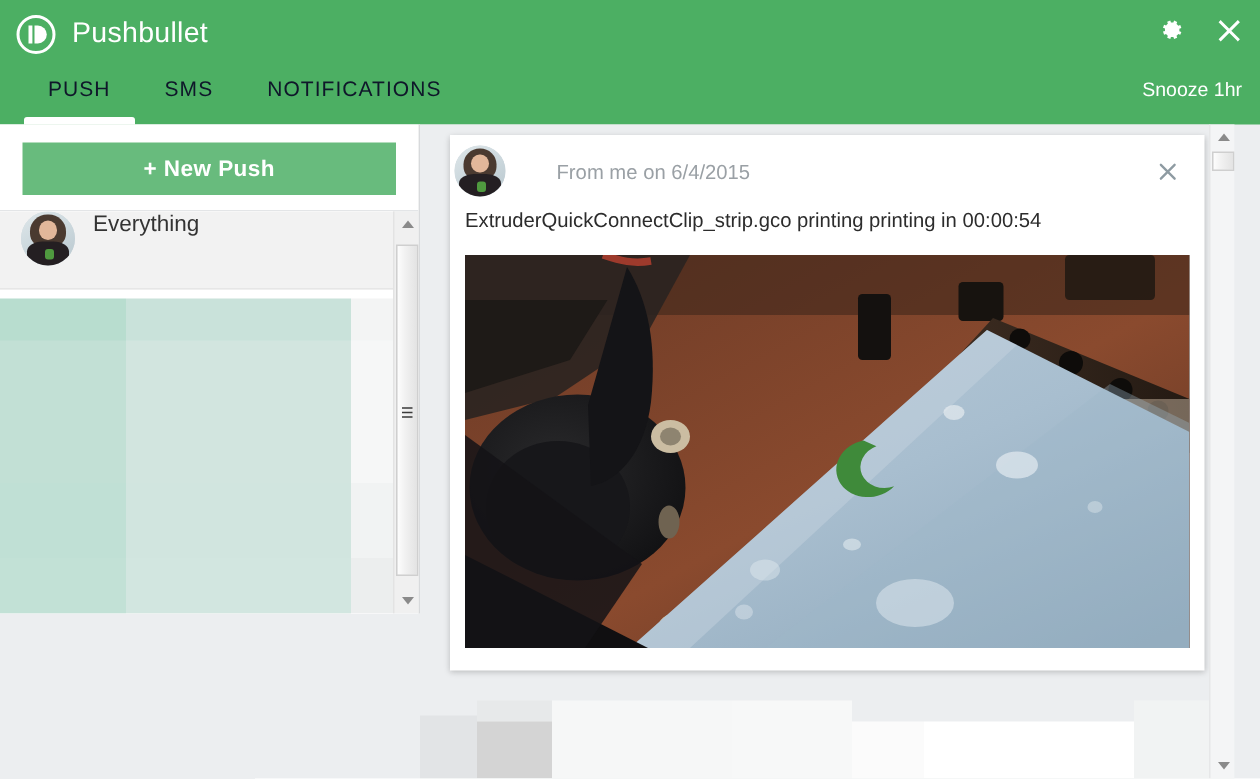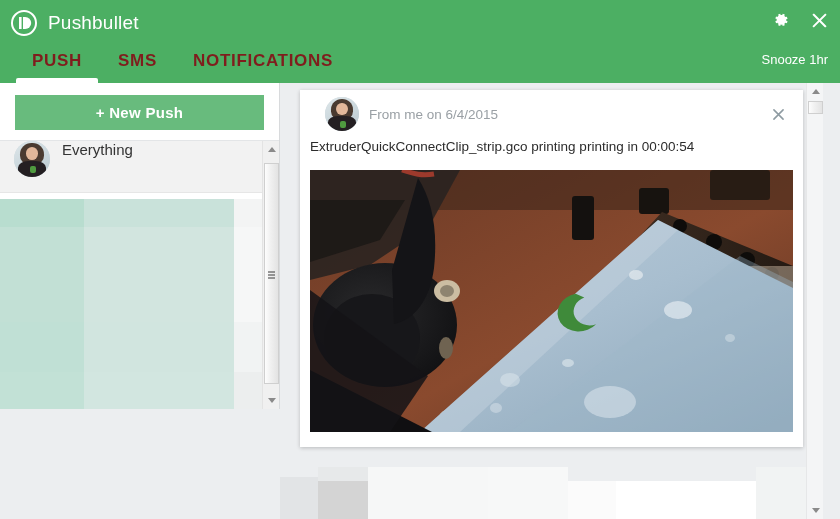--- a/index.html
+++ b/index.html
@@ -34,23 +34,23 @@
     letter-spacing: .2px;
     line-height: 28px;
   }
   .tabs {
     position: absolute; left: 0; top: 46px;
     display: flex; align-items: flex-start;
     height: 37px;
   }
   .tab {
     position: relative;
-    color: #7f1d1d;
-    font-size: 17px;
-    font-weight: bold;
+    color: #0f172a;
+    font-size: 14px;
+    font-weight: normal;
     letter-spacing: .7px;
     padding: 5px 18px 0 18px;
     height: 37px;
     cursor: default;
   }
   .tab:first-child { margin-left: 14px; }
   .tab.active::after {
     content: "";
     position: absolute;
     left: 2px; right: 2px; bottom: 0;
@@ -165,21 +165,22 @@
   }
   .push-card {
     position: absolute; left: 20px; top: 7px;
     width: 503px; height: 357px;
     background: #ffffff;
     box-shadow: 0 1px 4px rgba(0,0,0,.22);
   }
   .card-head {
     display: flex; align-items: center;
     height: 48px;
-    padding: 0 14px 0 25px;
+    padding: 0 14px 0 3px;
+    gap: 24px;
   }
   .card-head .avatar { width: 34px; height: 34px; }
   .card-from {
     margin-left: 10px;
     font-size: 13.5px;
     color: #9aa0a5;
     flex: 1;
   }
   .card-close {
     width: 22px; height: 22px;

